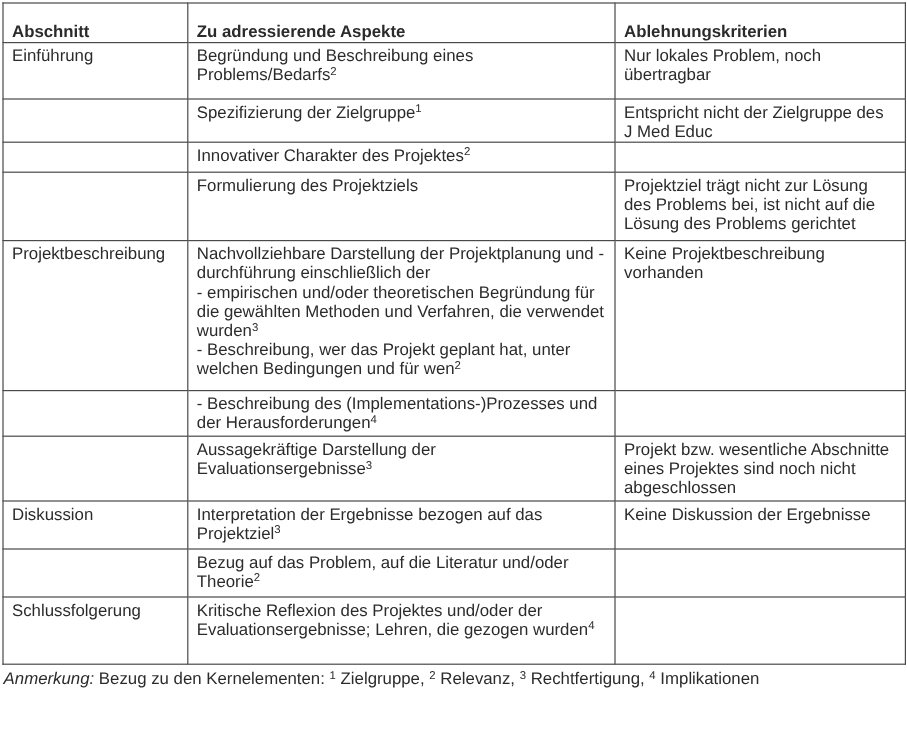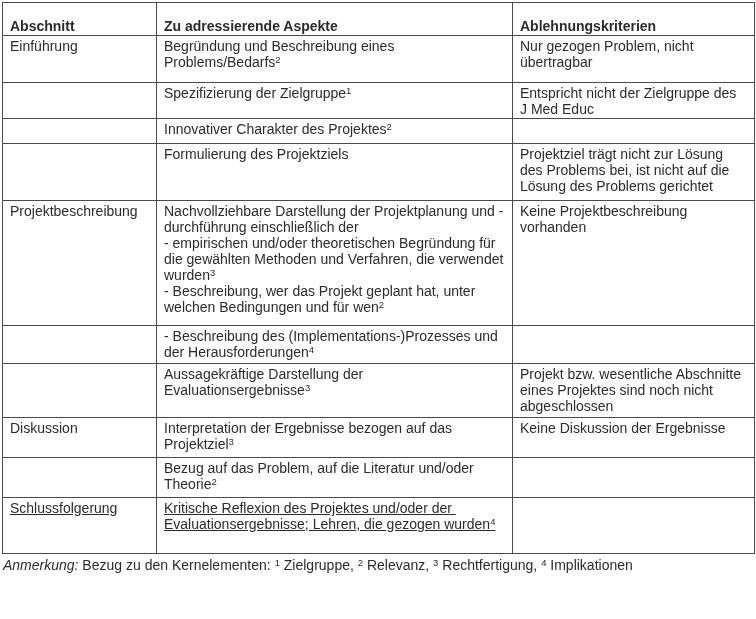--- a/index.html
+++ b/index.html
@@ -67,21 +67,21 @@
       <tr style="height:23px">
           <th>Abschnitt</th>
           <th>Zu adressierende Aspekte</th>
           <th>Ablehnungskriterien</th>
         </tr>
     </thead>
     <tbody>
         <tr style="height: 47px;">
           <td>Einführung</td>
           <td>Begründung und Beschreibung eines Problems/Bedarfs<sup>2</sup></td>
-          <td>Nur gezogen Problem, nicht übertragbar</td>
+          <td>Nur lokales Problem, noch übertragbar</td>
         </tr>
         <tr style="height: 31px;">
           <td></td>
           <td>Spezifizierung der Zielgruppe<sup>1</sup></td>
           <td>Entspricht nicht der Zielgruppe des  J Med Educ</td>
         </tr>
         <tr style="height: 25px;">
           <td></td>
           <td>Innovativer Charakter des Projektes<sup>2</sup></td>
           <td></td>
@@ -111,21 +111,21 @@
         <tr style="height: 40px;">
           <td>Diskussion</td>
           <td>Interpretation der Ergebnisse bezogen auf das Projektziel<sup>3</sup></td>
           <td>Keine Diskussion der Ergebnisse</td>
         </tr>
         <tr style="height: 40px;">
           <td></td>
           <td>Bezug auf das Problem, auf die Literatur und/oder Theorie<sup>2</sup></td>
           <td></td>
         </tr>
-        <tr style="height: 56px; text-decoration: underline;">
+        <tr style="height: 56px;">
           <td>Schlussfolgerung</td>
           <td>Kritische Reflexion des Projektes und/oder der Evaluationsergebnisse; Lehren, die gezogen wurden<sup>4</sup></td>
           <td></td>
         </tr>
       </tbody>
   </table>
 
   <div class="footnote"><span class="label">Anmerkung:</span><span> Bezug zu den Kernelementen: <sup>1</sup> Zielgruppe, <sup>2</sup> Relevanz, <sup>3</sup> Rechtfertigung, <sup>4</sup> Implikationen</span></div>
 
 </div>

